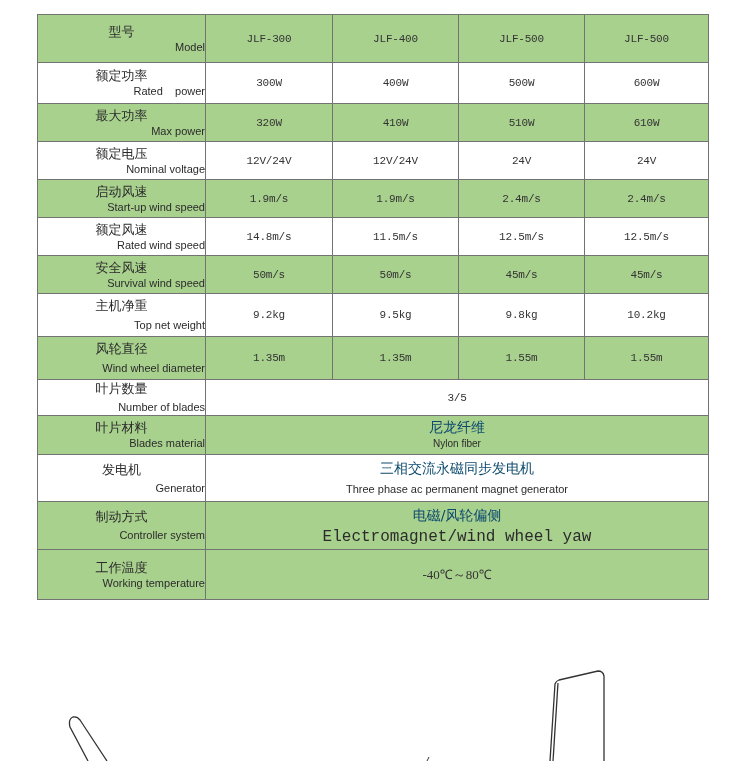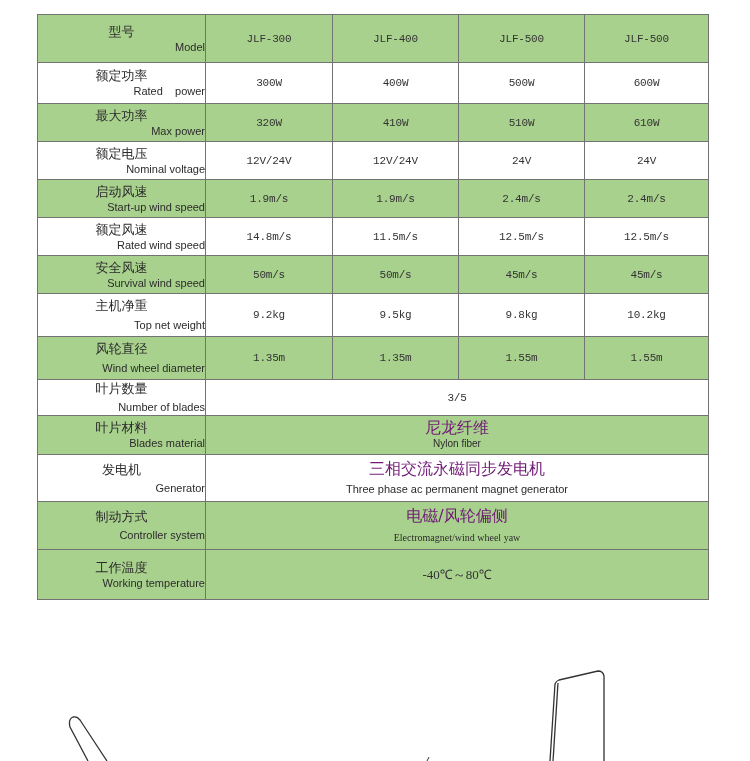--- a/index.html
+++ b/index.html
@@ -10,23 +10,23 @@
   }
   .spec-table td {
     border: 1px solid #737373; text-align: center; vertical-align: middle;
     padding: 0; color: #333;
   }
   .spec-table tr.green td { background: #a9d18e; }
   .spec-table tr.white td { background: #ffffff; }
   .label-zh { display: block; font-size: 13px; line-height: 17px; color: #2b2b2b; }
   .label-en { display: block; font-size: 11px; line-height: 15px; color: #2b2b2b; font-family: "Liberation Sans", sans-serif; text-align: right; }
   .val { font-family: "Liberation Mono", monospace; font-size: 11px; color: #333; letter-spacing: -0.2px; }
-  .span-zh { display: block; font-size: 16px; line-height: 17px; color: #701a75; }
+  .span-zh { display: block; font-size: 14px; line-height: 17px; color: #0c4a6e; }
   .span-en { display: block; font-size: 11px; line-height: 15px; color: #2b2b2b; font-family: "Liberation Sans", sans-serif; }
-  .span-en-serif { display: block; font-size: 10px; line-height: 15px; color: #2b2b2b; font-family: Liberation Serif, serif; }
+  .span-en-serif { display: block; font-size: 16px; line-height: 15px; color: #2b2b2b; font-family: Liberation Mono, monospace; }
   .temp { font-family: "Liberation Serif", serif; font-size: 13px; }
   .drawing { position: absolute; left: 0; top: 640px; width: 750px; height: 121px; }
 </style>
 </head>
 <body>
 
 <table class="spec-table">
   <colgroup>
     <col style="width:168px">
       <col style="width:127px">

